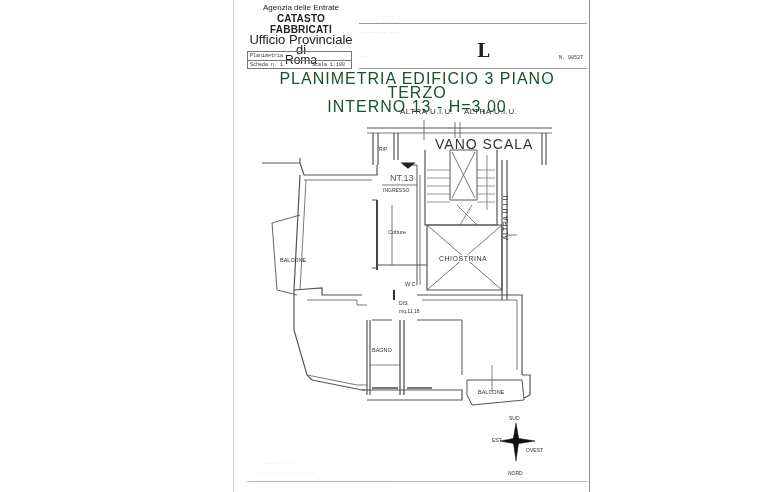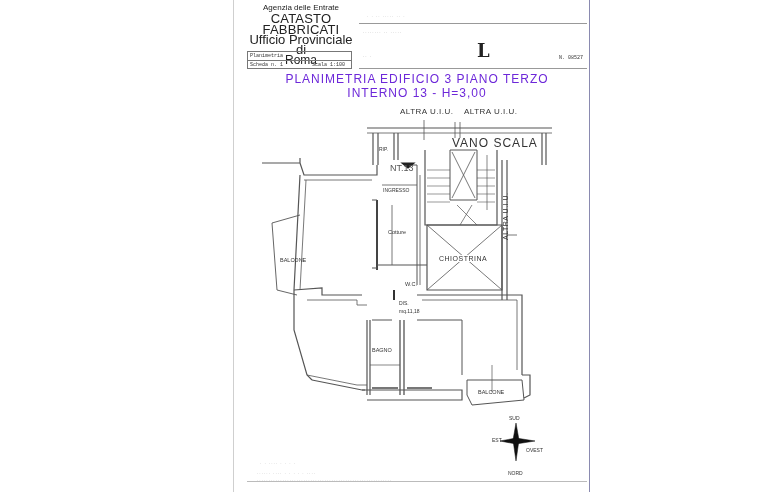--- a/index.html
+++ b/index.html
@@ -1,32 +1,32 @@
 <!DOCTYPE html>
 <html><head>
 <meta charset="utf-8">
 <style>
   html,body{margin:0;padding:0;background:#ffffff;}
   body{width:764px;height:492px;position:relative;overflow:hidden;font-family:"Liberation Sans",sans-serif;}
   .page{position:absolute;left:0;top:0;width:764px;height:492px;background:#fff;margin-left:32px;}
   .sheet{position:absolute;left:201px;top:0;width:355px;height:492px;border-left:1px solid #cfcfcf;border-right:1px solid #8a8ab0;}
   .hdr-agency{position:absolute;left:214px;top:3px;width:110px;text-align:center;color:#222;}
   .hdr-agency .l1{font-size:8px;line-height:10px;}
-  .hdr-agency .l2{font-size:13px;font-weight:normal;line-height:11px;letter-spacing:0.2px;}
+  .hdr-agency .l2{font-size:10px;font-weight:bold;line-height:11px;letter-spacing:0.2px;}
   .hdr-agency .l3{font-size:13px;line-height:10px;}
   .hdr-agency .l4{font-size:12px;line-height:11px;}
   .hdr-box{position:absolute;left:215px;top:51px;width:103px;height:16px;border:1px solid #777;font-family:"Liberation Mono",monospace;font-size:5px;color:#333;}
   .hdr-box .r{height:8px;line-height:8px;padding-left:2px;border-bottom:1px solid #777;display:flex;justify-content:space-between;padding-right:6px;}
   .hdr-box .r:last-child{border-bottom:none;}
   .hdr-right{position:absolute;left:327px;top:23px;width:228px;height:44px;border-top:1px solid #999;border-bottom:1px solid #999;}
   .hdr-right .faint{position:absolute;font-size:4px;color:#999;letter-spacing:1px;}
   .hdr-right .sig{position:absolute;left:118px;top:16px;font-size:18px;font-weight:bold;color:#222;font-family:"DejaVu Serif",serif;}
   .hdr-right .num{position:absolute;right:4px;top:31px;font-family:"Liberation Mono",monospace;font-size:5px;color:#333;}
   .faint-top{position:absolute;left:335px;top:14px;font-size:4px;color:#aaa;letter-spacing:1px;}
-  .title{position:absolute;left:240px;top:72px;width:290px;text-align:center;font-size:12px;color:#6d28d9;letter-spacing:1px;line-height:14px;font-family:"Liberation Sans",sans-serif;}
+  .title{position:absolute;left:240px;top:72px;width:290px;text-align:center;font-size:16px;color:#14532d;letter-spacing:1px;line-height:14px;font-family:"Liberation Sans",sans-serif;}
   .lbl{position:absolute;color:#333;font-family:"Liberation Sans",sans-serif;}
   svg{position:absolute;left:0;top:0;}
   .footer-faint{position:absolute;font-size:4px;color:#aaa;letter-spacing:1px;}
   .footer-line{position:absolute;left:215px;top:481px;width:340px;height:1px;background:#bbb;}
 </style>
 </head>
 <body>
 
 <div class="page">
   <div class="sheet"></div>
@@ -121,23 +121,23 @@
       <path d="M340 388 L366 388 M375 388 L400 388" stroke-width="2" stroke="#777"></path>
 
       <path d="M435 380 L490 380 L492 400 L440 405 L435 395 Z" stroke-width="1"></path>
       <path d="M460 365 L460 392" stroke-width="0.7"></path>
       <path d="M490 375 L498 375 L498 395 L492 398"></path>
     </g>
   </svg>
 
   <div class="lbl" style="left:368px;top:107px;font-size:8px;letter-spacing:0.5px;">ALTRA U.I.U.</div>
   <div class="lbl" style="left:432px;top:107px;font-size:8px;letter-spacing:0.5px;">ALTRA U.I.U.</div>
-  <div class="lbl" style="left:420px;top:136px;font-size:12px;letter-spacing:1px;">VANO SCALA</div>
+  <div class="lbl" style="left:403px;top:136px;font-size:14px;letter-spacing:1px;">VANO SCALA</div>
   <div class="lbl" style="left:347px;top:146px;font-size:5px;">RIP.</div>
-  <div class="lbl" style="left:358px;top:163px;font-size:9px;color:#555;">NT.13</div>
+  <div class="lbl" style="left:358px;top:173px;font-size:9px;color:#555;">NT.13</div>
   <div class="lbl" style="left:351px;top:187px;font-size:5px;">INGRESSO</div>
   <div class="lbl" style="left:356px;top:229px;font-size:5.5px;">Cotture</div>
   <div class="lbl" style="left:407px;top:255px;font-size:7px;letter-spacing:0.5px;background:#fff;">CHIOSTRINA</div>
   <div class="lbl" style="left:470px;top:240px;font-size:7px;letter-spacing:0.5px;transform:rotate(-90deg);transform-origin:left top;white-space:nowrap;">ALTRA U.I.U.</div>
   <div class="lbl" style="left:248px;top:257px;font-size:5.5px;">BALCONE</div>
   <div class="lbl" style="left:373px;top:281px;font-size:5.5px;">W.C.</div>
   <div class="lbl" style="left:367px;top:300px;font-size:5px;">DIS.</div>
   <div class="lbl" style="left:367px;top:308px;font-size:5px;">mq.11,18</div>
   <div class="lbl" style="left:340px;top:347px;font-size:5.5px;">BAGNO</div>
   <div class="lbl" style="left:446px;top:389px;font-size:5.5px;">BALCONE</div>

